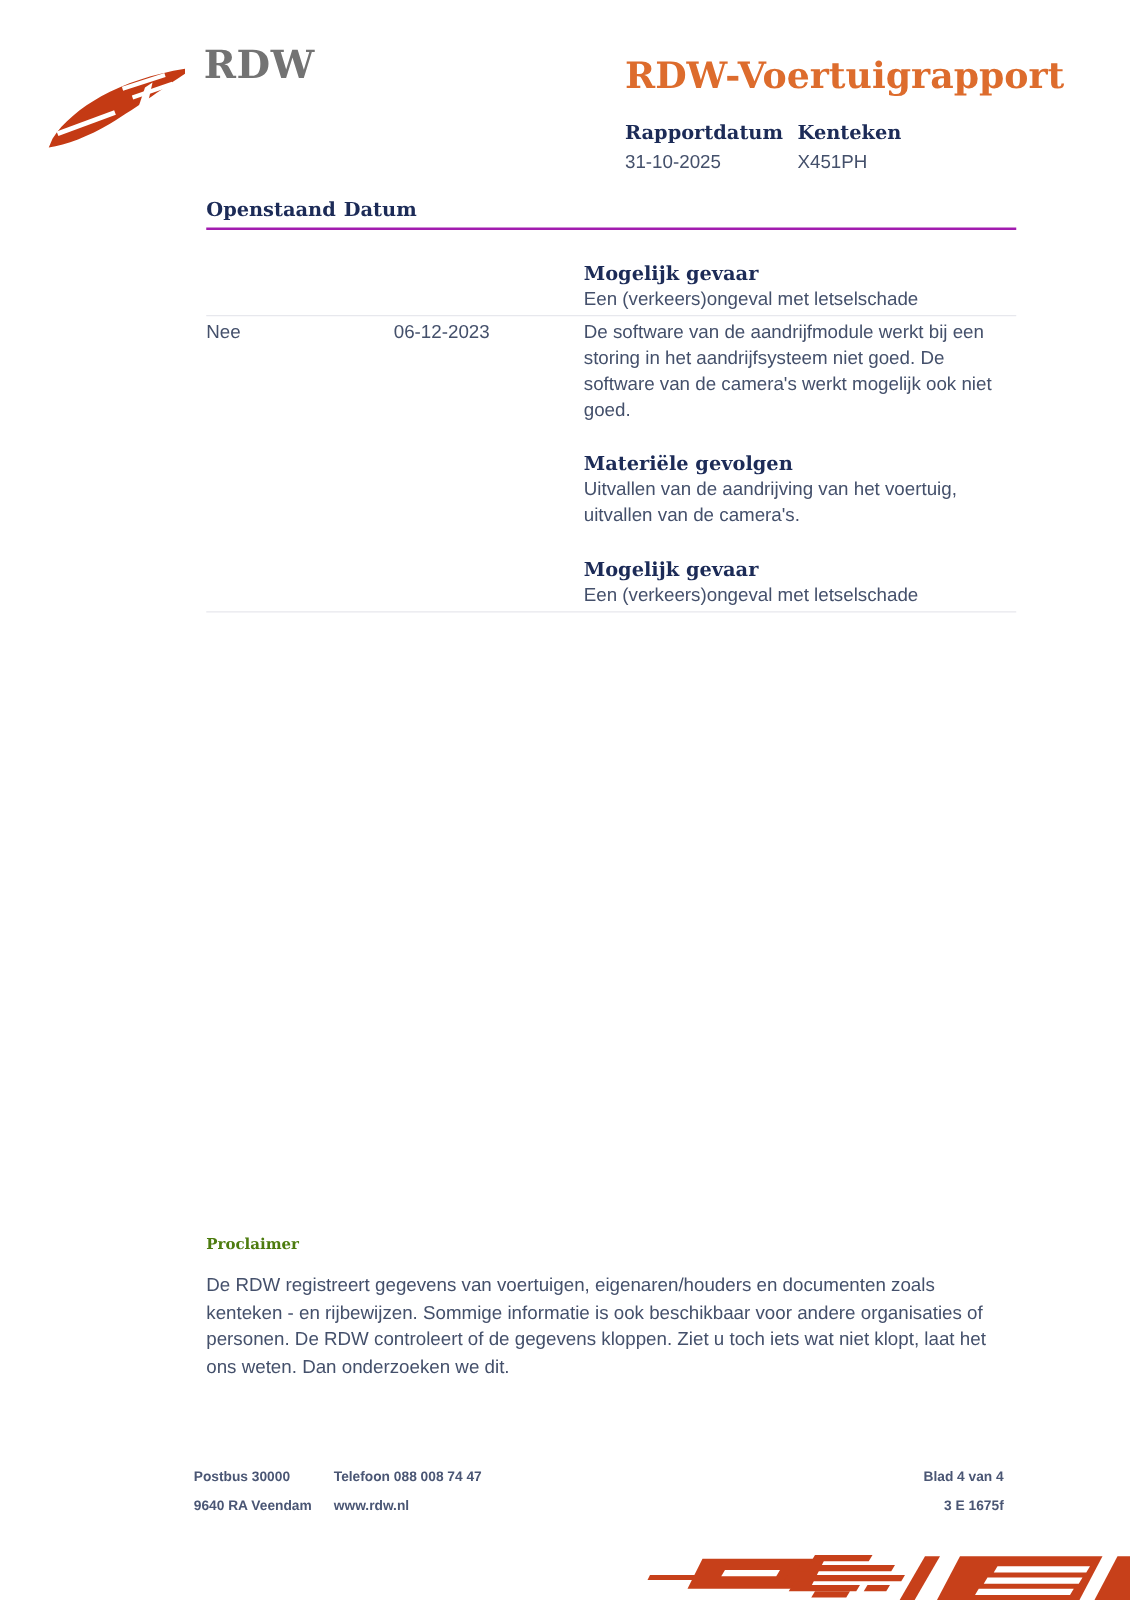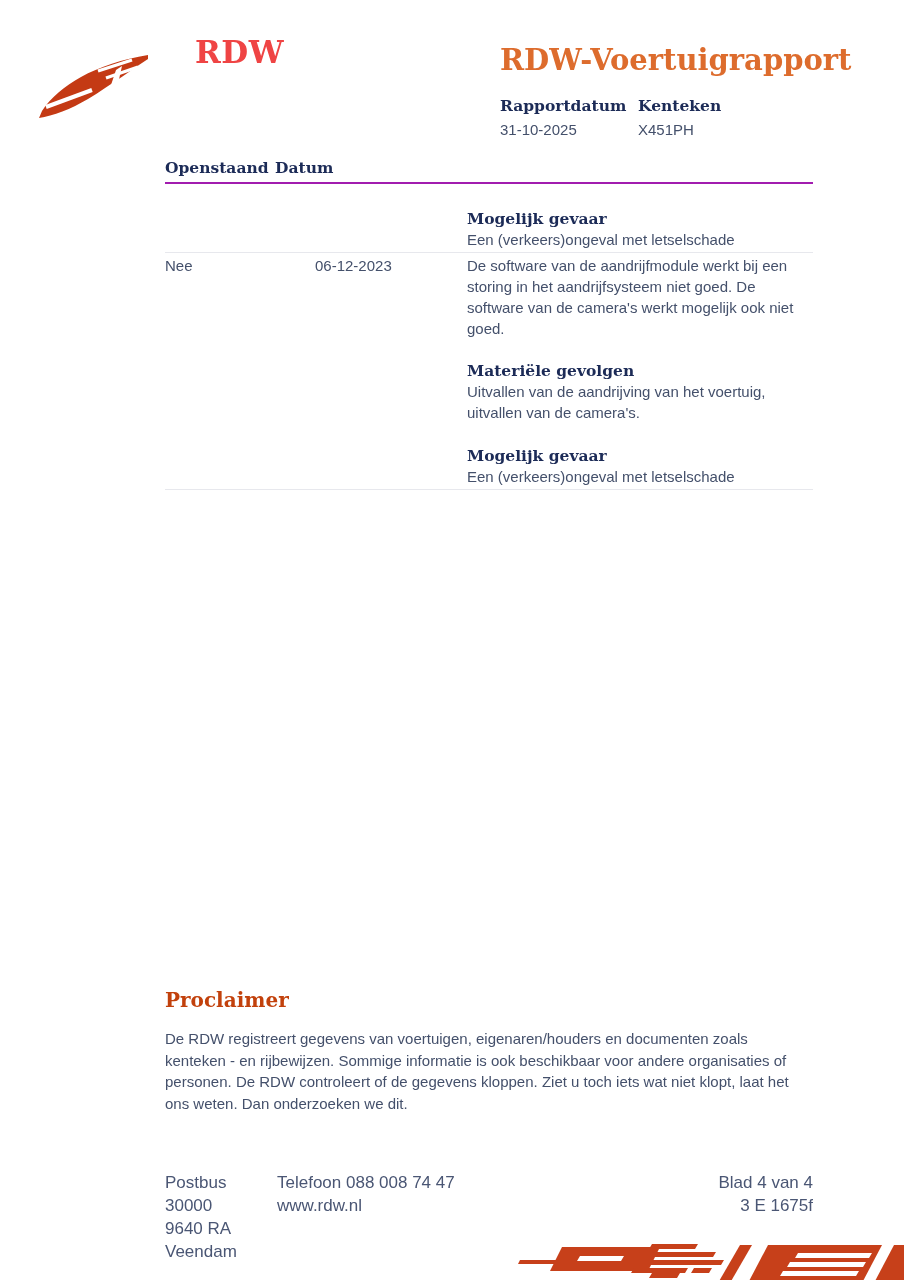--- a/index.html
+++ b/index.html
@@ -15,22 +15,21 @@
 
   
   .logo-flame {
     position: absolute; left: 38px; top: 54px;
     width: 114px; height: 66px;
   }
   .logo-text {
     position: absolute; left: 163px; top: 34px;
     font-family: "DejaVu Serif", serif;
     font-weight: 700; font-size: 31px; letter-spacing: 0.5px;
-    color: #ef4444;
-    margin-left: 32px;
+    color: #737373;
   }
   .doc-title {
     position: absolute; left: 500px; top: 43px;
     font-family: "DejaVu Serif", serif;
     font-weight: 700; font-size: 29px;
     color: #dd6c2d;
     white-space: nowrap;
   }
   .meta { position: absolute; left: 500px; top: 96px; display: flex; }
   .meta-col { width: 138px; }
@@ -60,32 +59,32 @@
     font-weight: 700; font-size: 15.5px; color: #1c2b57;
     line-height: 21px;
   }
   .mt-head { margin-top: 22px; }
   .row-pad { padding-bottom: 2px; }
 
   
   .proclaimer { position: absolute; left: 165px; top: 988px; width: 642px; }
   .proclaimer-heading {
     font-family: "DejaVu Serif", serif;
-    font-weight: 700; font-size: 20px; color: #c2410c;
+    font-weight: 700; font-size: 12px; color: #4d7c0f;
   }
   .proclaimer-text {
     margin-top: 16px;
     font-size: 15px; line-height: 21.5px; color: #44506b;
   }
 
   
   .footer {
-    position: absolute; left: 165px; top: 1171px; width: 648px;
+    position: absolute; left: 155px; top: 1171px; width: 648px;
     display: grid; grid-template-columns: 112px 1fr auto;
-    font-size: 17px; color: #4a5674;
+    font-size: 11px; color: #4a5674; font-weight: bold;
   }
   .footer-col div { line-height: 23px; }
   .footer-right { text-align: right; }
 
   
   .bottom-stripes {
     position: absolute; right: 0; bottom: 0;
     width: 404px; height: 37px;
   }
 </style>

